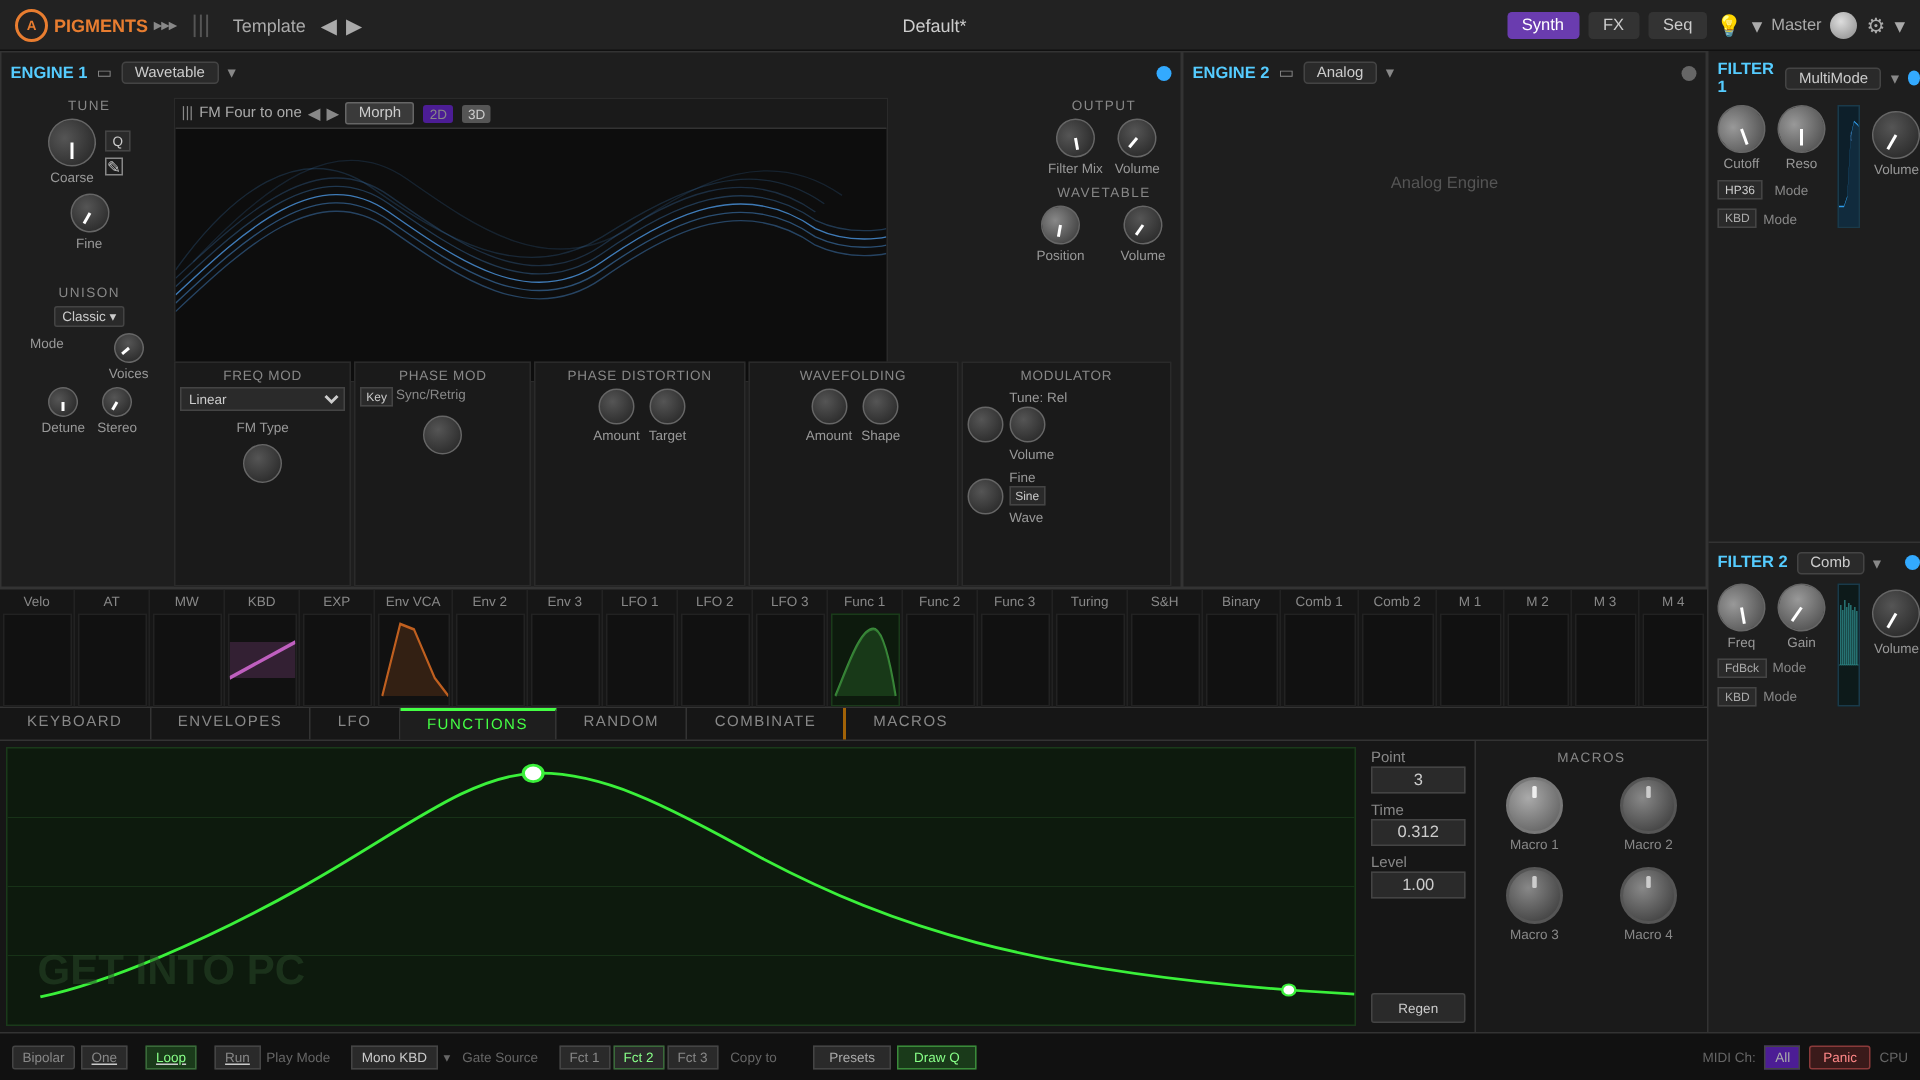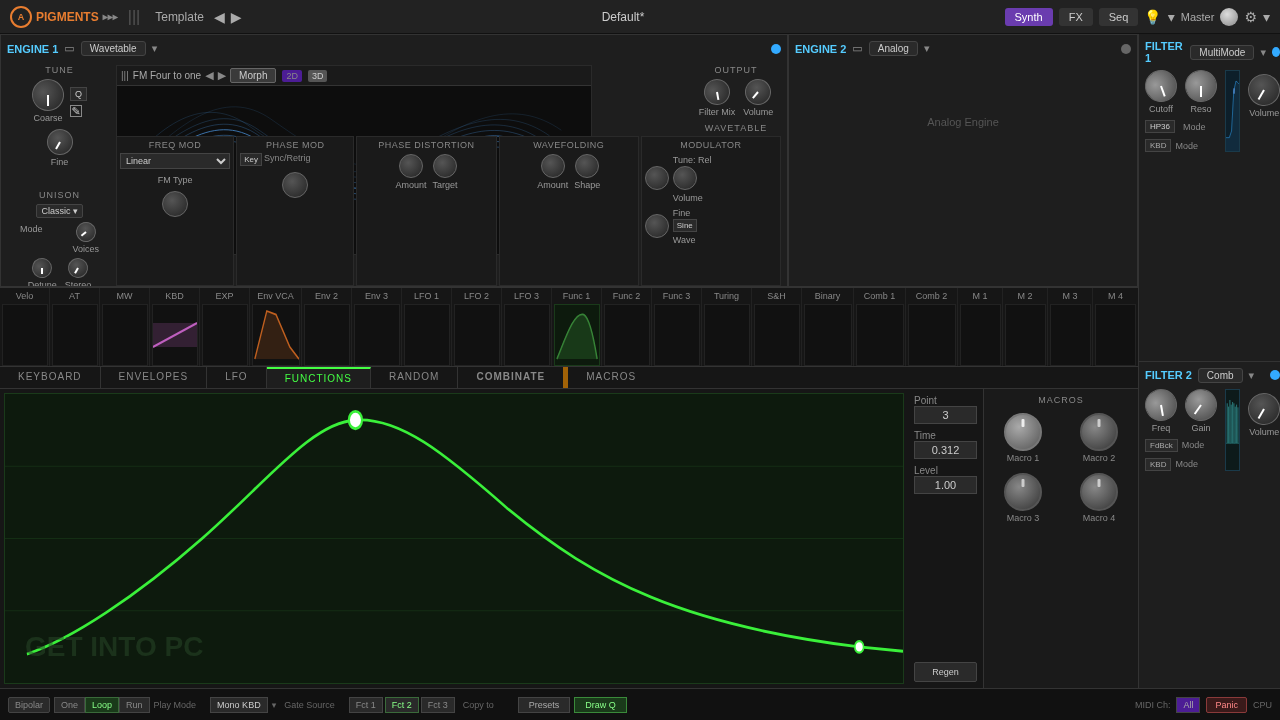--- a/index.html
+++ b/index.html
@@ -155,21 +155,21 @@
     <div class="master-knob"></div>
     <span class="top-bar-icon">⚙</span>
     <span class="top-bar-icon">▾</span>
   </div>
 </div>
 
 <div style="display:flex; height:calc(720px - 34px - 32px);">
 
   <div style="flex:1; display:flex; flex-direction:column;">
 
-    <div style="display:flex; height:253px;">
+    <div style="display:flex; height:358px;">
 
       <div style="background:#1e1e1e; border:1px solid #333; flex:1; padding:6px; position:relative; overflow:hidden;">
         <div class="engine-header">
           <span class="engine-label">ENGINE 1</span>
           <span style="color:#888;cursor:pointer;">▭</span>
           <button class="engine-type-btn">Wavetable</button>
           <span style="color:#888;">▾</span>
           <div class="engine-power"></div>
         </div>
 
@@ -501,21 +501,21 @@
         </div>
       </div>
     </div>
 
     <div style="display:flex;background:#161616;border-bottom:1px solid #333;">
       <div style="padding:4px 18px;color:#888;font-size:10px;letter-spacing:1px;cursor:pointer;border-right:1px solid #333;">KEYBOARD</div>
       <div style="padding:4px 18px;color:#888;font-size:10px;letter-spacing:1px;cursor:pointer;border-right:1px solid #333;">ENVELOPES</div>
       <div style="padding:4px 18px;color:#888;font-size:10px;letter-spacing:1px;cursor:pointer;border-right:1px solid #333;">LFO</div>
       <div style="padding:4px 18px;color:#4f4;font-size:10px;letter-spacing:1px;cursor:pointer;border-right:1px solid #333;border-top:2px solid #4f4;background:#1e1e1e;">FUNCTIONS</div>
       <div style="padding:4px 18px;color:#888;font-size:10px;letter-spacing:1px;cursor:pointer;border-right:1px solid #333;">RANDOM</div>
-      <div style="padding:4px 18px;color:#888;font-size:10px;letter-spacing:1px;cursor:pointer;border-right:5px solid #a16207;font-weight:bold;">COMBINATE</div>
+      <div style="padding:4px 18px;color:#888;font-size:10px;letter-spacing:1px;cursor:pointer;border-right:2px solid #a16207;">COMBINATE</div>
       <div style="padding:4px 18px;color:#888;font-size:10px;letter-spacing:1px;cursor:pointer;">MACROS</div>
     </div>
 
     <div style="display:flex;flex:1;background:#161616;">
 
       <div style="display:flex;flex:1;">
 
 
         <div style="flex:1;background:#0d1a0d;border:1px solid #1a3a1a;position:relative;margin:4px;">
           <svg viewBox="0 0 820 200" preserveAspectRatio="none" style="width:100%;height:100%;position:absolute;inset:0;">
@@ -678,21 +678,21 @@
       </div>
     </div>
   </div>
 
 </div>
 
 <div style="height:32px;background:#111;border-top:1px solid #333;display:flex;align-items:center;padding:0 8px;gap:4px;">
 
   <button style="background:#2a2a2a;border:1px solid #444;color:#888;font-size:9px;padding:2px 6px;cursor:pointer;border-radius:2px;">Bipolar</button>
 
-  <div style="display:flex;gap:0;">
+  <div style="display:flex;gap:12px;text-decoration:underline;">
     <button style="background:#2a2a2a;border:1px solid #444;color:#888;font-size:9px;padding:2px 6px;cursor:pointer;">One</button>
     <button style="background:#1a3a1a;border:1px solid #3a6a3a;color:#8f8;font-size:9px;padding:2px 6px;cursor:pointer;">Loop</button>
     <button style="background:#2a2a2a;border:1px solid #444;color:#888;font-size:9px;padding:2px 6px;cursor:pointer;">Run</button>
   </div>
   <span style="color:#666;font-size:9px;">Play Mode</span>
 
   <button style="background:#2a2a2a;border:1px solid #444;color:#ccc;font-size:9px;padding:2px 6px;cursor:pointer;margin-left:10px;">Mono KBD</button>
   <span style="color:#666;font-size:9px;">▾</span>
   <span style="color:#666;font-size:9px;margin-left:4px;">Gate Source</span>
 

